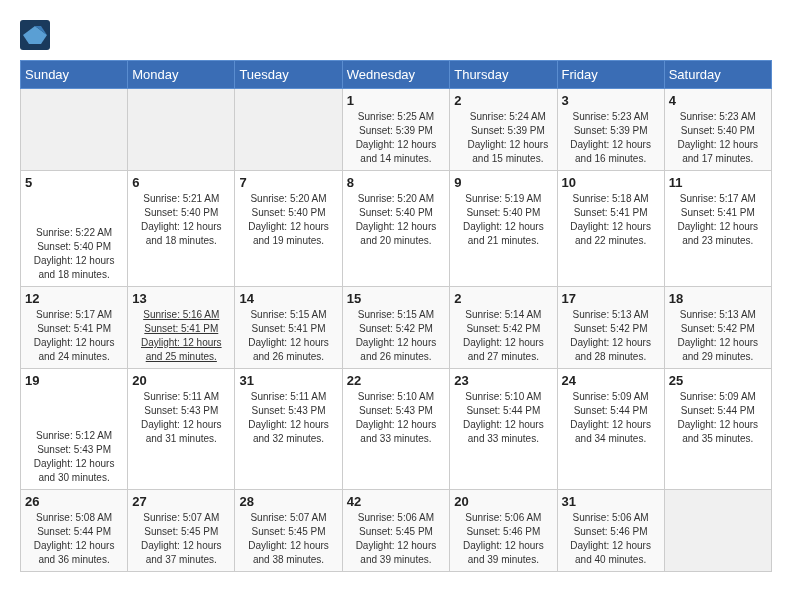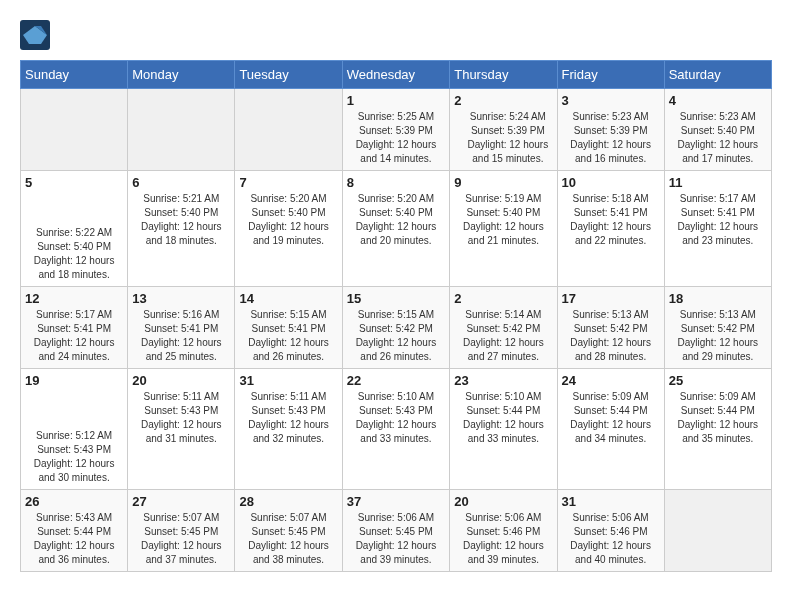--- a/index.html
+++ b/index.html
@@ -209,21 +209,21 @@
       <tr>
         <td>
           <span class="day-num">12</span>
           <div class="day-info" style="white-space: pre-line;">Sunrise: 5:17 AM
 Sunset: 5:41 PM
 Daylight: 12 hours
 and 24 minutes.</div>
         </td>
         <td>
           <span class="day-num">13</span>
-          <div class="day-info" style="white-space: pre-line;">Sunrise: 5:16 AM
+          <div class="day-info" style="white-space: pre-line; text-decoration: underline;">Sunrise: 5:16 AM
 Sunset: 5:41 PM
 Daylight: 12 hours
 and 25 minutes.</div>
         </td>
         <td>
           <span class="day-num">14</span>
           <div class="day-info" style="white-space: pre-line;">Sunrise: 5:15 AM
 Sunset: 5:41 PM
 Daylight: 12 hours
 and 26 minutes.</div>
@@ -304,41 +304,41 @@
           <span class="day-num">25</span>
           <div class="day-info" style="white-space: pre-line;">Sunrise: 5:09 AM
 Sunset: 5:44 PM
 Daylight: 12 hours
 and 35 minutes.</div>
         </td>
       </tr>
       <tr>
         <td>
           <span class="day-num">26</span>
-          <div class="day-info" style="white-space: pre-line;">Sunrise: 5:43 AM
+          <div class="day-info" style="white-space: pre-line;">Sunrise: 5:08 AM
 Sunset: 5:44 PM
 Daylight: 12 hours
 and 36 minutes.</div>
         </td>
         <td>
           <span class="day-num">27</span>
           <div class="day-info" style="white-space: pre-line;">Sunrise: 5:07 AM
 Sunset: 5:45 PM
 Daylight: 12 hours
 and 37 minutes.</div>
         </td>
         <td>
           <span class="day-num">28</span>
           <div class="day-info" style="white-space: pre-line;">Sunrise: 5:07 AM
 Sunset: 5:45 PM
 Daylight: 12 hours
 and 38 minutes.</div>
         </td>
         <td>
-          <span class="day-num">37</span>
+          <span class="day-num">42</span>
           <div class="day-info" style="white-space: pre-line;">Sunrise: 5:06 AM
 Sunset: 5:45 PM
 Daylight: 12 hours
 and 39 minutes.</div>
         </td>
         <td>
           <span class="day-num">20</span>
           <div class="day-info" style="white-space: pre-line;">Sunrise: 5:06 AM
 Sunset: 5:46 PM
 Daylight: 12 hours

